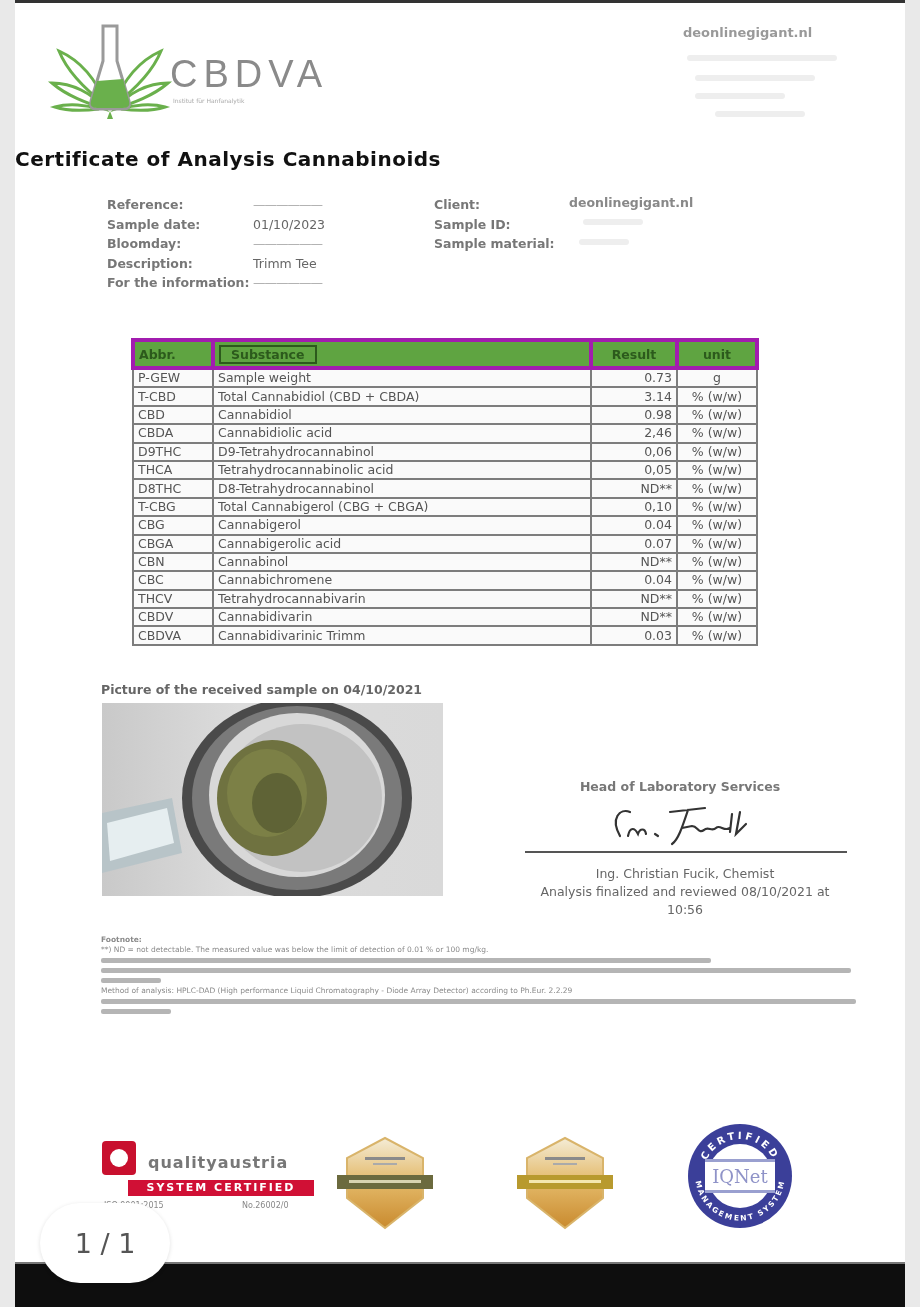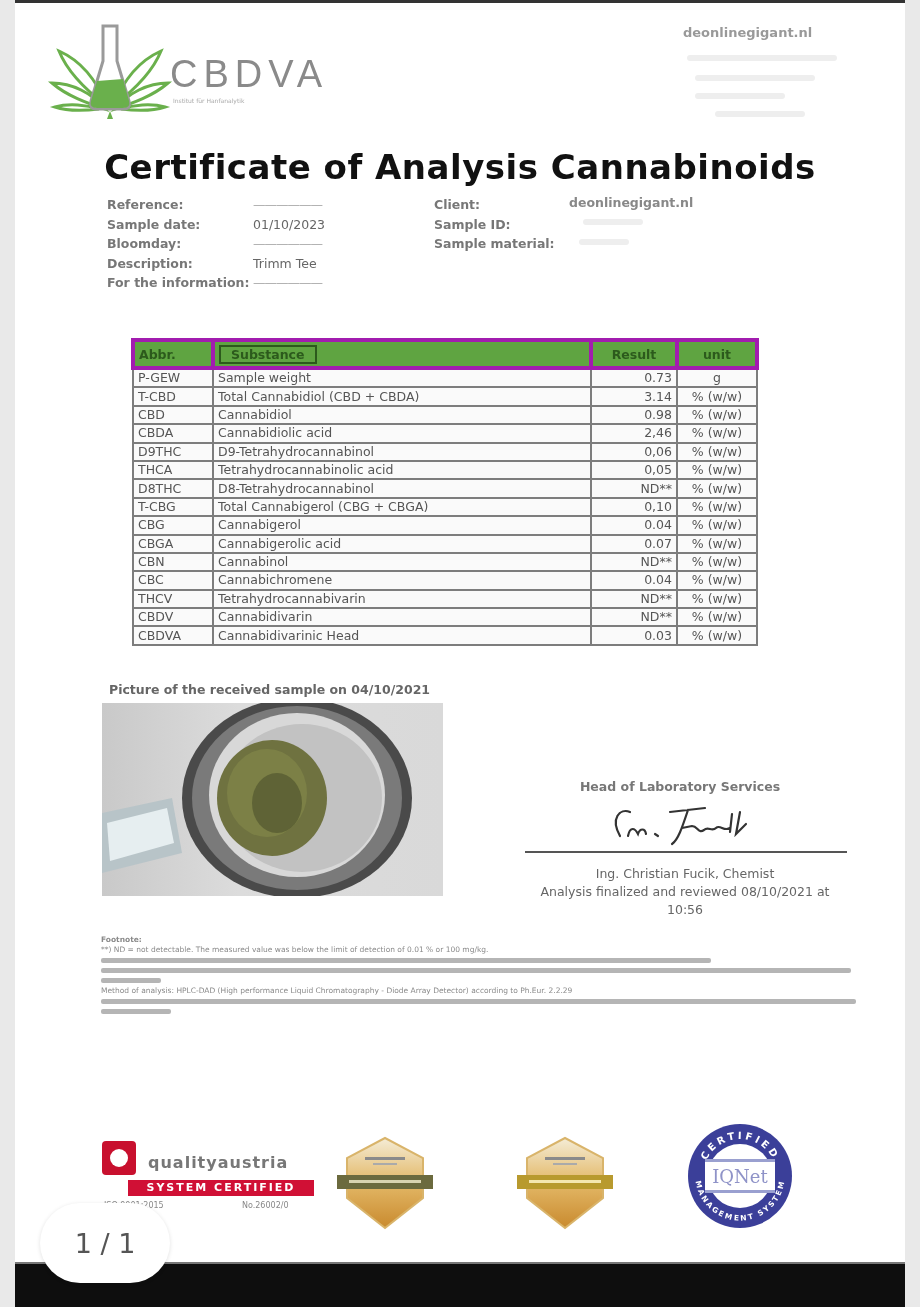--- a/index.html
+++ b/index.html
@@ -23,22 +23,22 @@
 
     
     .logo { left: 32px; top: 18px; width: 240px; height: 100px; }
     .logo-text { left: 155px; top: 50px; font-family: "Liberation Sans", sans-serif; font-size: 38px; letter-spacing: 6px; color: #8a8a8a; }
     .logo-sub { left: 158px; top: 94px; font-size: 6px; color: #aaa; }
 
     .header-client { left: 668px; top: 22px; font-size: 13px; font-weight: bold; color: #999; }
     .blur-line { background: #eee; height: 6px; border-radius: 3px; }
 
     .title {
-      left: 0; width: 890px; top: 144px; text-align: center;
-      font-family: "DejaVu Sans", sans-serif; font-weight: bold; font-size: 34px; color: #111;
+      left: 0; width: 890px; top: 144px; 
+      font-family: "DejaVu Sans", sans-serif; font-weight: bold; font-size: 20px; color: #111;
       letter-spacing: 0.5px;
     }
 
     .meta { font-size: 12.5px; color: #666; line-height: 19.5px; }
     .meta-label { font-weight: bold; color: #777; }
     .meta-val { color: #666; }
     .dash { color: #aaa; letter-spacing: -1px; }
 
     
     table.results {
@@ -52,21 +52,21 @@
     table.results th.r, table.results th.u { text-align: center; }
     table.results td {
       border: 2px solid #7d7d7d; height: 16.4px; padding: 0 4px; background: #fafafa;
       white-space: nowrap; line-height: 16px;
     }
     .c-abbr { width: 68px; }
     .c-sub { width: 366px; }
     .c-res { width: 74px; text-align: right; }
     .c-unit { width: 68px; text-align: center; }
 
-    .pic-caption { left: 86px; top: 679px; font-size: 12.5px; font-weight: bold; color: #666; margin-left: 8px; }
+    .pic-caption { left: 86px; top: 679px; font-size: 12.5px; font-weight: bold; color: #666; }
     .sample-photo {
       left: 87px; top: 700px; width: 341px; height: 193px; overflow: hidden;
       background: linear-gradient(90deg, #c9c9c9 0%, #dcdcdc 40%, #d9d9d9 100%);
     }
 
     .sig-block { left: 500px; top: 776px; width: 330px; text-align: center; font-size: 12.5px; color: #666; }
     .sig-title { font-weight: bold; color: #777; }
     .sig-line { position: absolute; left: 510px; top: 848px; width: 322px; height: 2px; background: #555; }
     .sig-name { left: 470px; top: 862px; width: 400px; text-align: center; font-size: 12.5px; color: #666; line-height: 18px; }
 
@@ -241,21 +241,21 @@
           <td class="c-unit">% (w/w)</td>
         </tr>
       <tr>
           <td class="c-abbr">CBDV</td>
           <td class="c-sub">Cannabidivarin</td>
           <td class="c-res">ND**</td>
           <td class="c-unit">% (w/w)</td>
         </tr>
       <tr>
           <td class="c-abbr">CBDVA</td>
-          <td class="c-sub">Cannabidivarinic Head</td>
+          <td class="c-sub">Cannabidivarinic Trimm</td>
           <td class="c-res">0.03</td>
           <td class="c-unit">% (w/w)</td>
         </tr>
     </tbody>
   </table>
 
   <div class="abs pic-caption">Picture of the received sample on 04/10/2021</div>
   <div class="abs sample-photo">
     <svg width="341" height="193" viewBox="0 0 341 193">
       <path d="M0 110 L70 95 L80 150 L0 170 Z" fill="#b8c4c8"></path>

